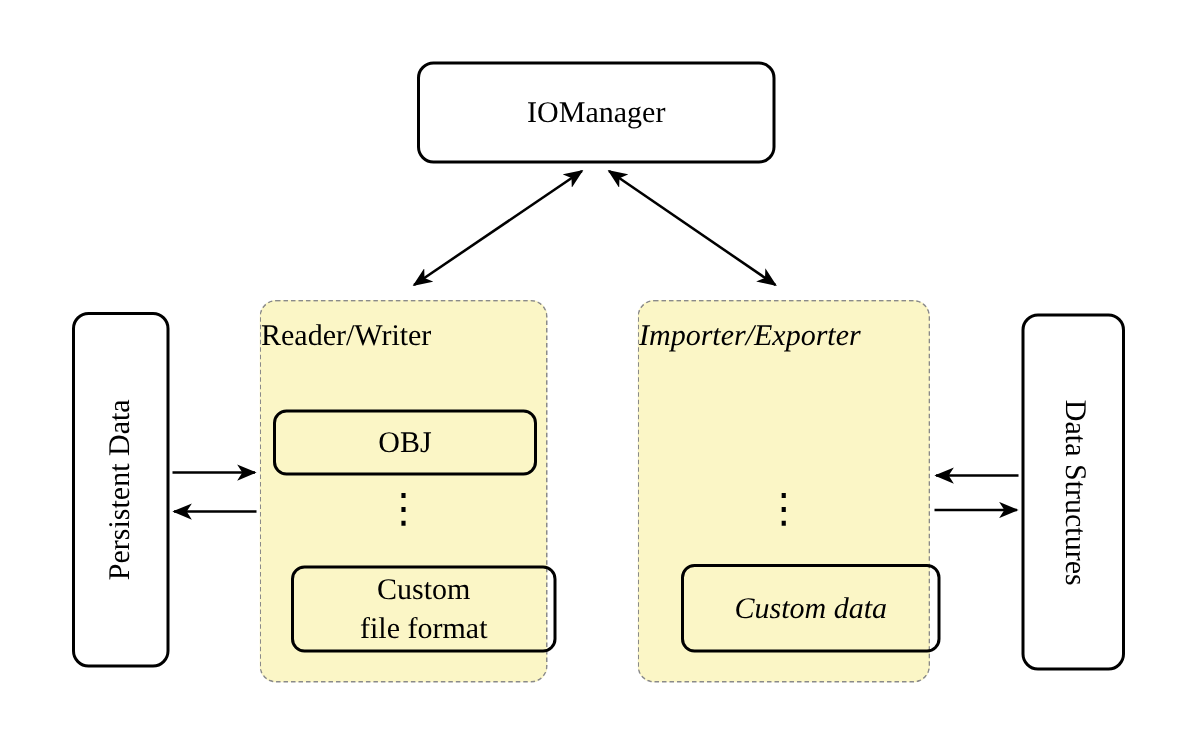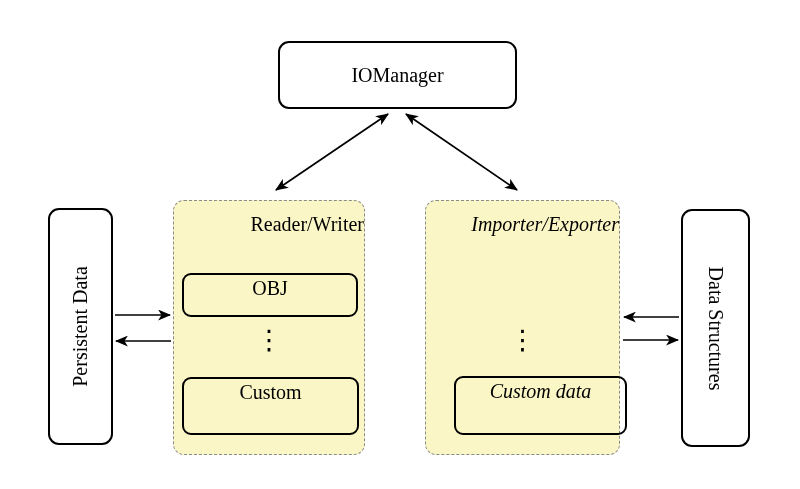--- a/index.html
+++ b/index.html
@@ -46,38 +46,39 @@
     background: #FBF6C6;
     border: 1.6px dashed #8a8a8a;
     border-radius: 11px;
   }
   .group-1 { left: 173px; top: 200px; width: 192px; height: 255px; }
   .group-2 { left: 425px; top: 200px; width: 195px; height: 255px; font-style: italic; }
 
   .group-title {
     position: absolute;
     top: 12px; left: 0; right: 0;
-    text-align: right;
+    text-align: left;
     font-size: 20px;
     white-space: nowrap;
   }
 
   .ibox {
     position: absolute;
     border: 2.2px solid #000000;
     border-radius: 9px;
     display: flex;
     flex-direction: column;
     align-items: center;
+    justify-content: center;
     font-size: 20px;
     line-height: 1.3;
     text-align: center;
   }
   .group-1 .ibox-top    { left: 8px;  top: 72px;  width: 176px; height: 44px; }
-  .group-1 .ibox-bottom { left: 8px;  top: 176px; width: 177px; height: 58px; }
+  .group-1 .ibox-bottom { left: 20px;  top: 176px; width: 177px; height: 58px; }
   .group-2 .ibox-top    { left: 11px; top: 70px;  width: 174px; height: 44px; }
   .group-2 .ibox-bottom { left: 28px; top: 175px; width: 173px; height: 59px; }
 
   .dots {
     position: absolute;
     left: 0; right: 0;
     top: 125px;
     text-align: center;
     font-family: "DejaVu Sans", sans-serif;
     font-size: 27px;
@@ -116,20 +117,21 @@
   </div>
 
   <div class="group group-1">
     <div class="group-title">Reader/Writer</div>
     <div class="ibox ibox-top">
       <span>OBJ</span>
     </div>
     <div class="dots">⋮</div>
     <div class="ibox ibox-bottom">
       <span>Custom</span>
+      <span>file format</span>
     </div>
   </div>
 
   <div class="group group-2">
     <div class="group-title">Importer/Exporter</div>
     <div class="dots">⋮</div>
     <div class="ibox ibox-bottom">
       <span>Custom data</span>
     </div>
   </div>

